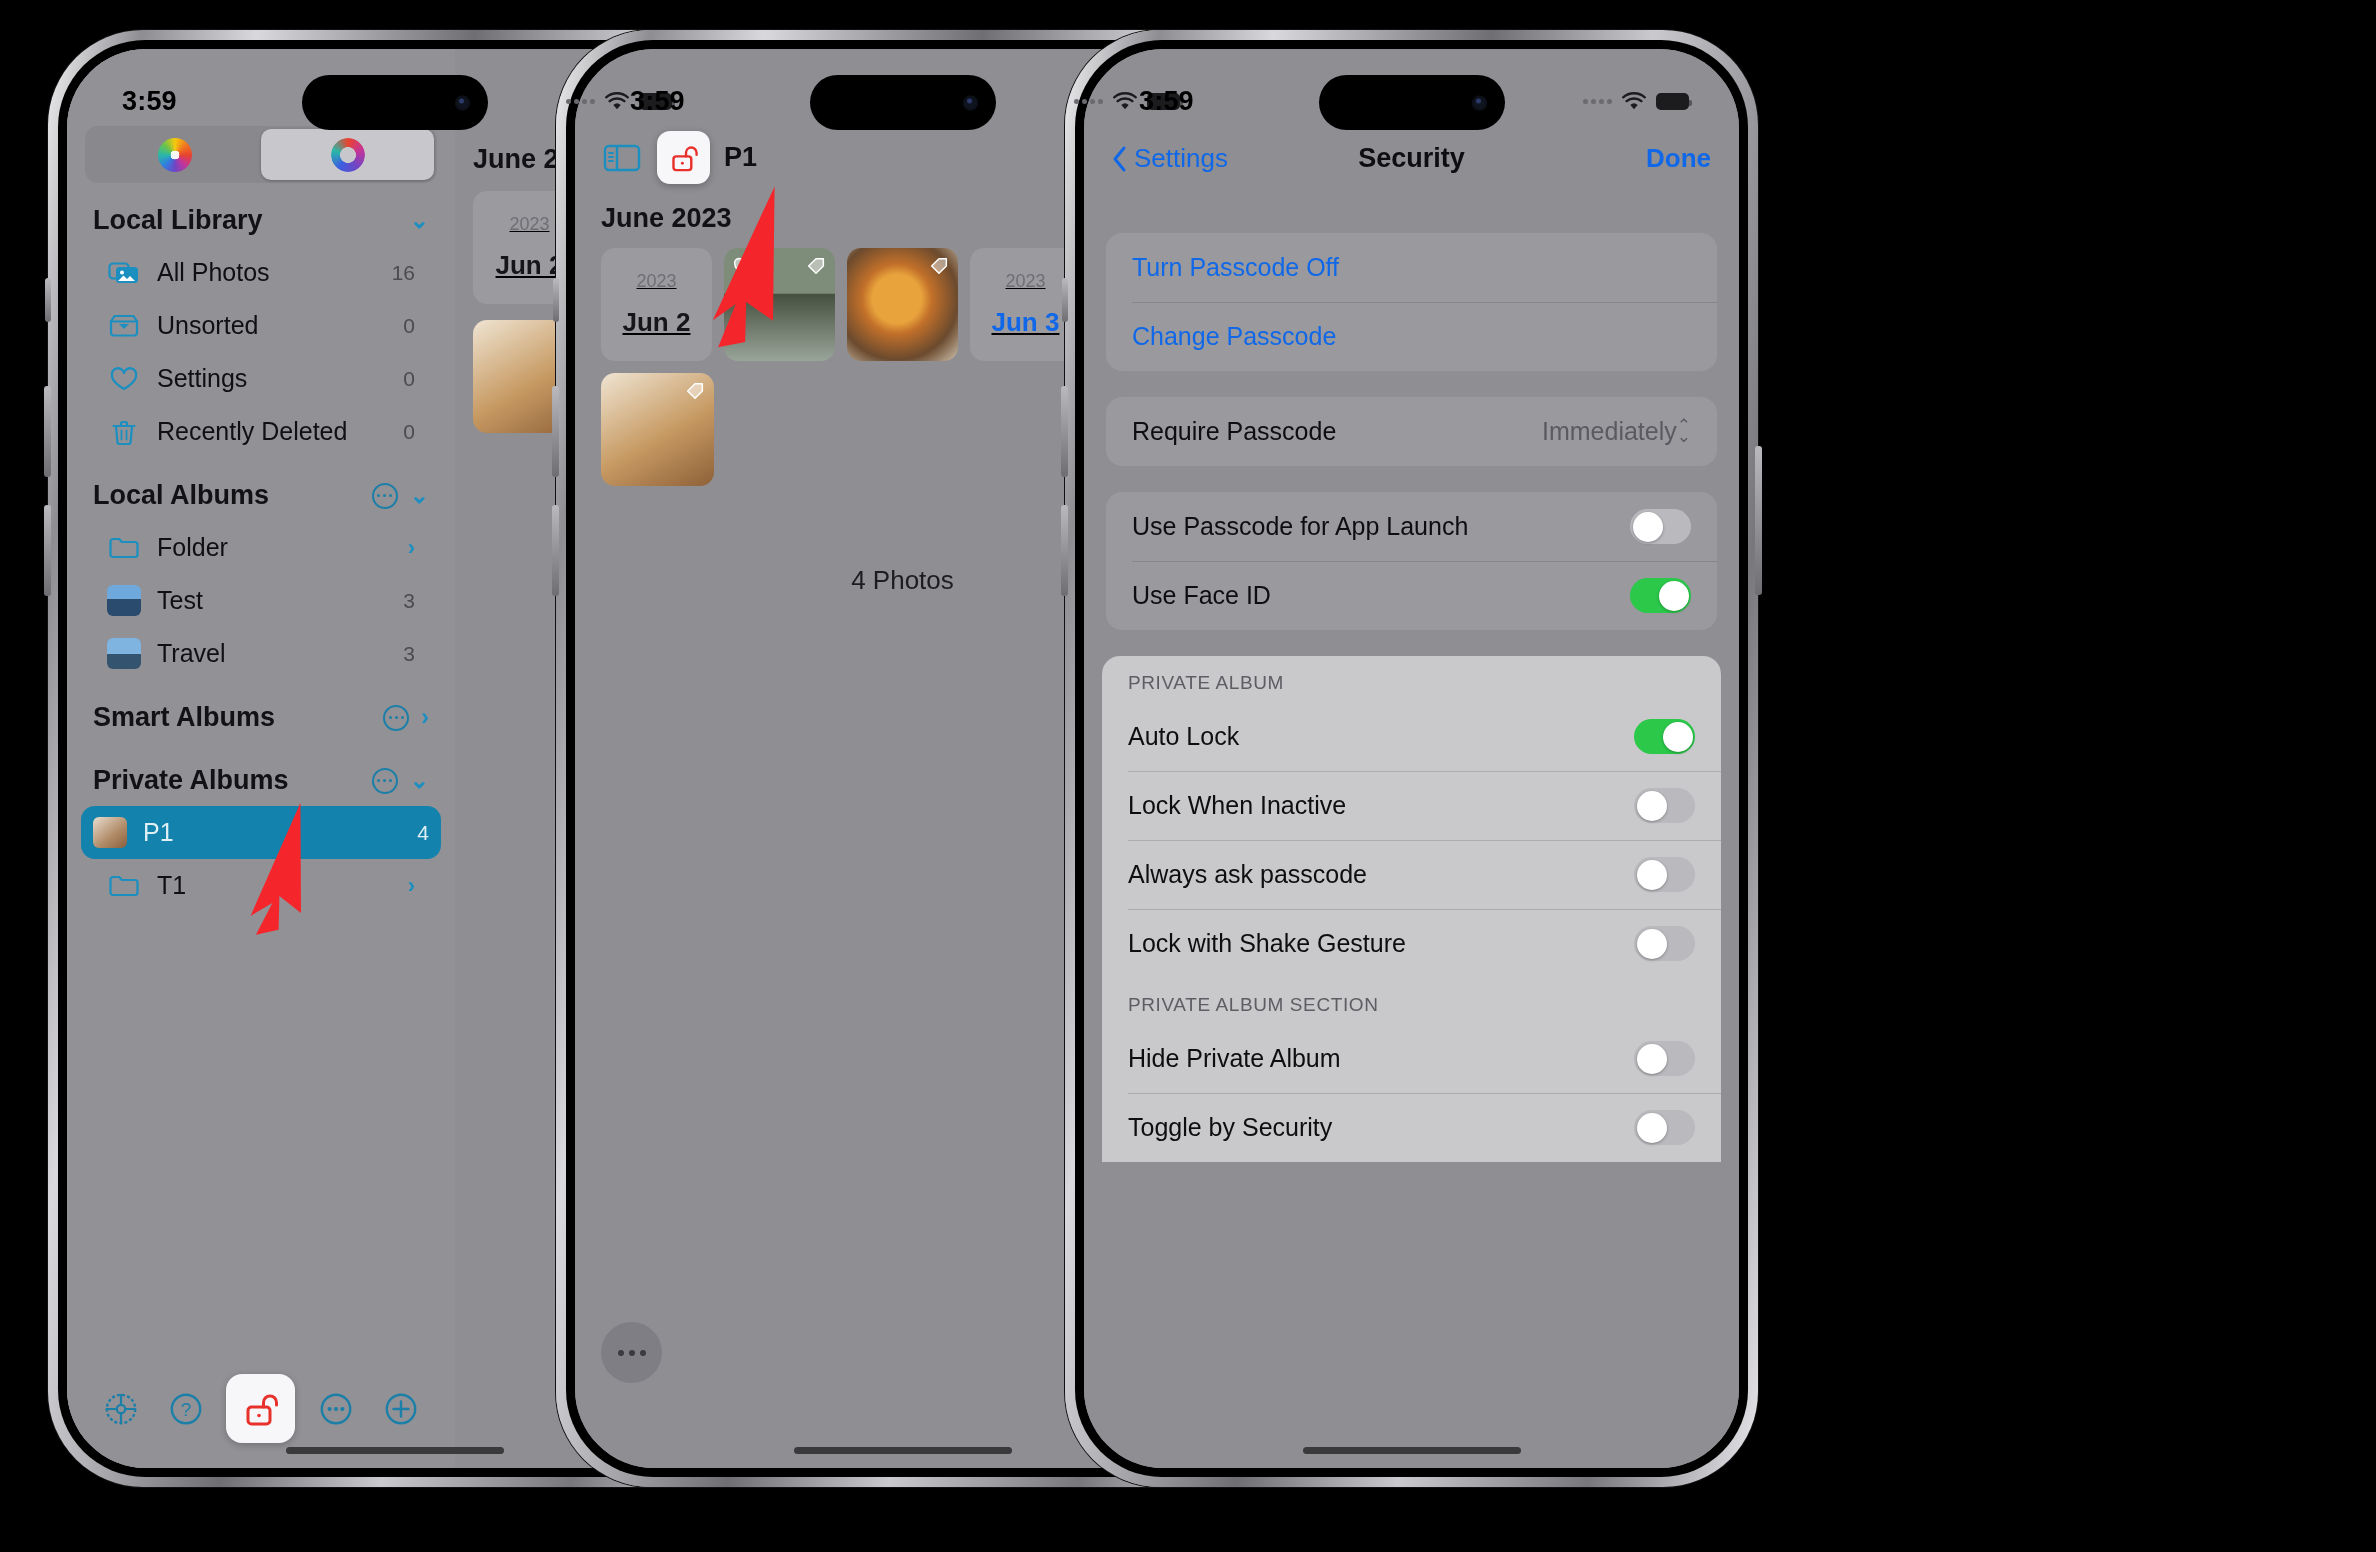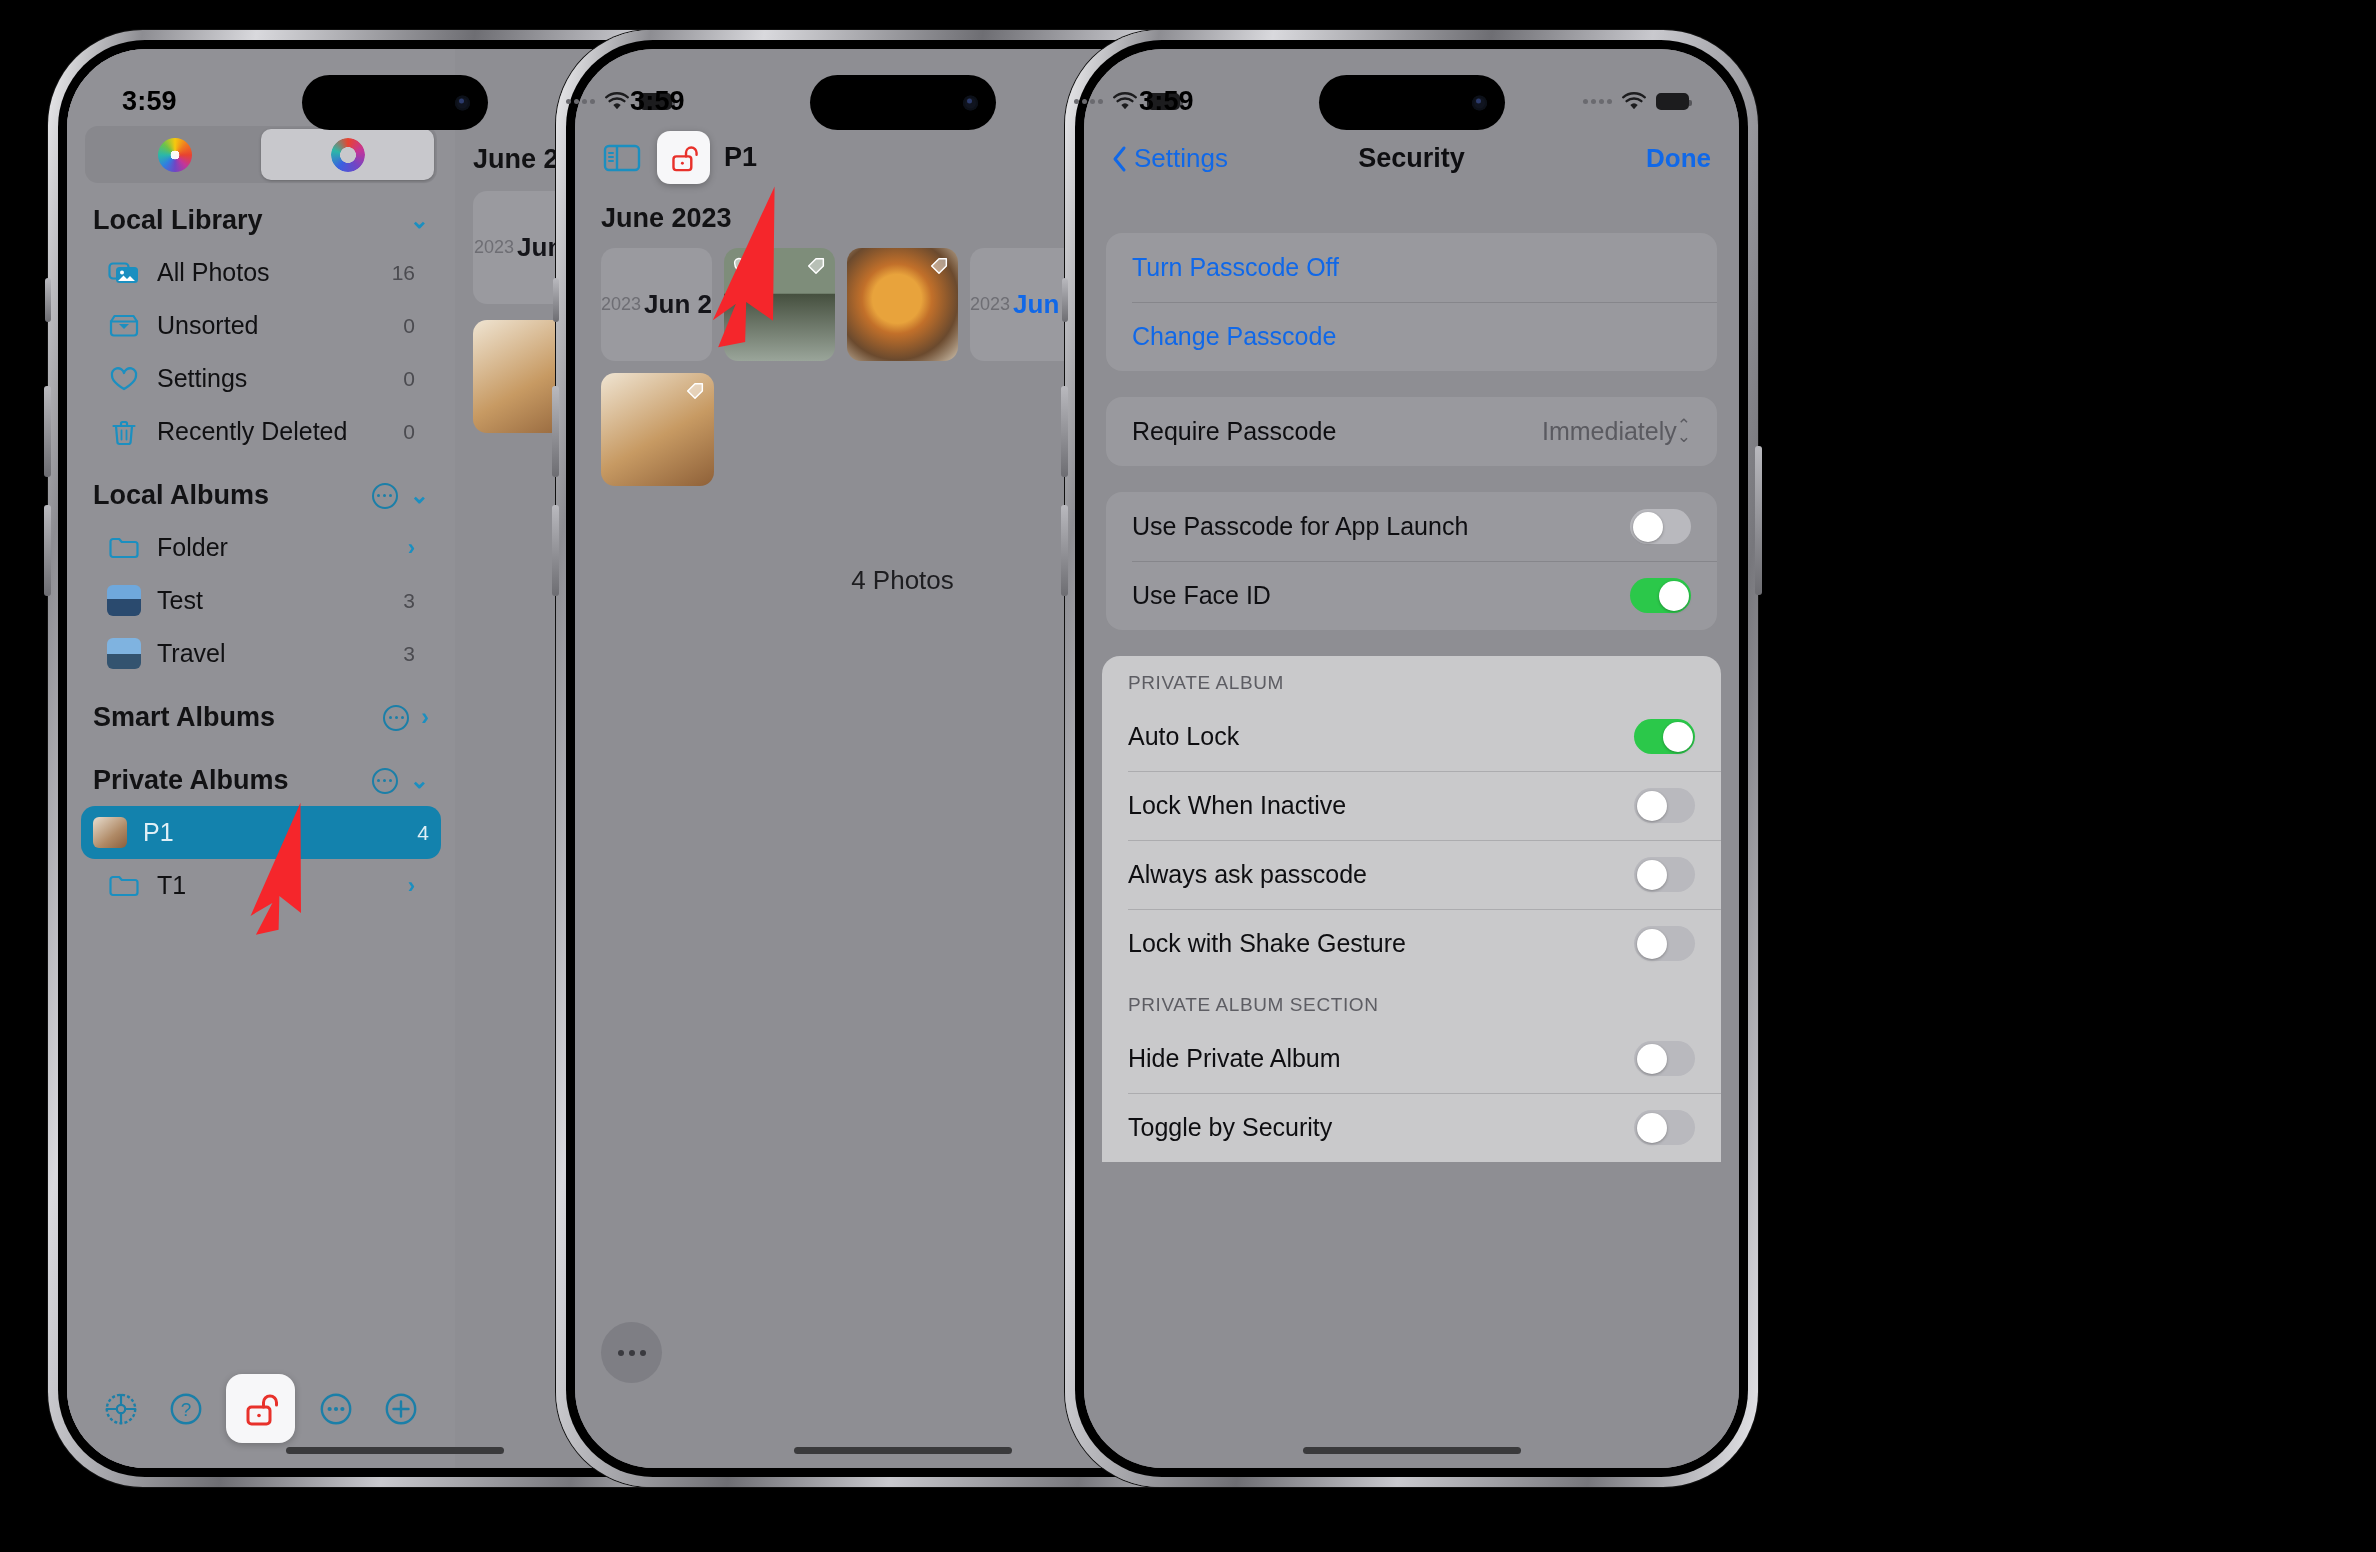--- a/index.html
+++ b/index.html
@@ -174,22 +174,22 @@
     box-shadow: 0 2px 7px rgba(0,0,0,.22);
   }
 
   .p1-content { flex: 1; background: #8e8e93; position: relative; overflow: hidden; }
   .content-head {
     padding: 95px 0 0 18px; font-size: 27px; font-weight: 700; color: #121214;
   }
   .grid-row { display: flex; gap: 12px; padding: 16px 0 0 18px; flex-wrap: wrap; width: 416px; }
   .cell { width: 113px; height: 113px; border-radius: 14px; overflow: hidden; position: relative; }
   .cell.date {
-    background: #9a9a9f; display: flex; flex-direction: row;
-    align-items: center; justify-content: center; gap: 3px;
+    background: #9a9a9f; display: flex; flex-direction: column;
+    align-items: center; justify-content: center; gap: 15px; text-decoration: underline;
   }
   .cell.date .y { font-size: 18px; color: #6e6e74; }
   .cell.date .d { font-size: 26px; font-weight: 700; color: #15151a; }
   .cell.date.blue .d { color: #1068e8; }
   .badge-heart, .badge-tag {
     position: absolute; top: 7px; width: 22px; height: 22px;
   }
   .badge-heart { left: 8px; }
   .badge-tag { right: 8px; }
 

